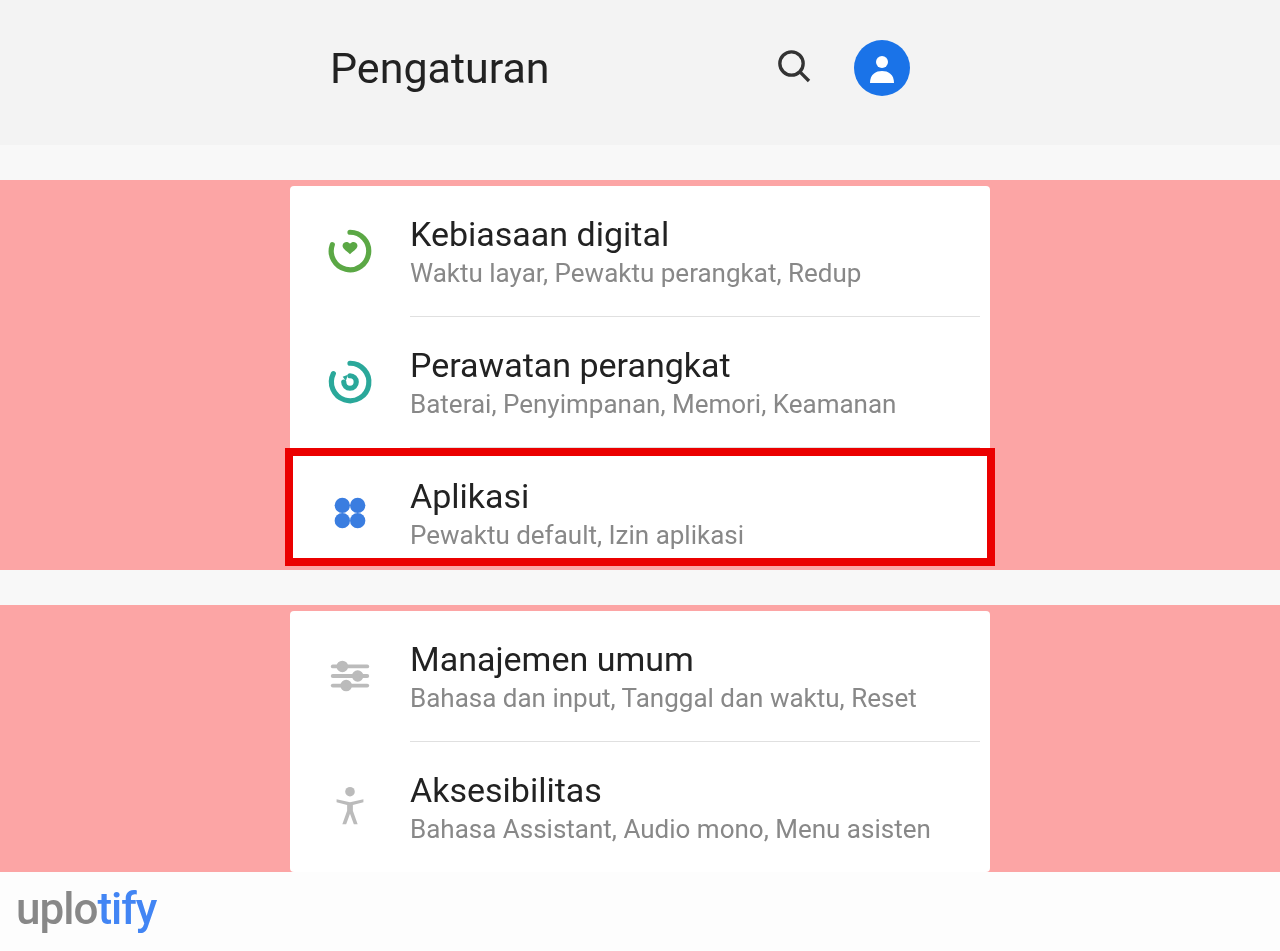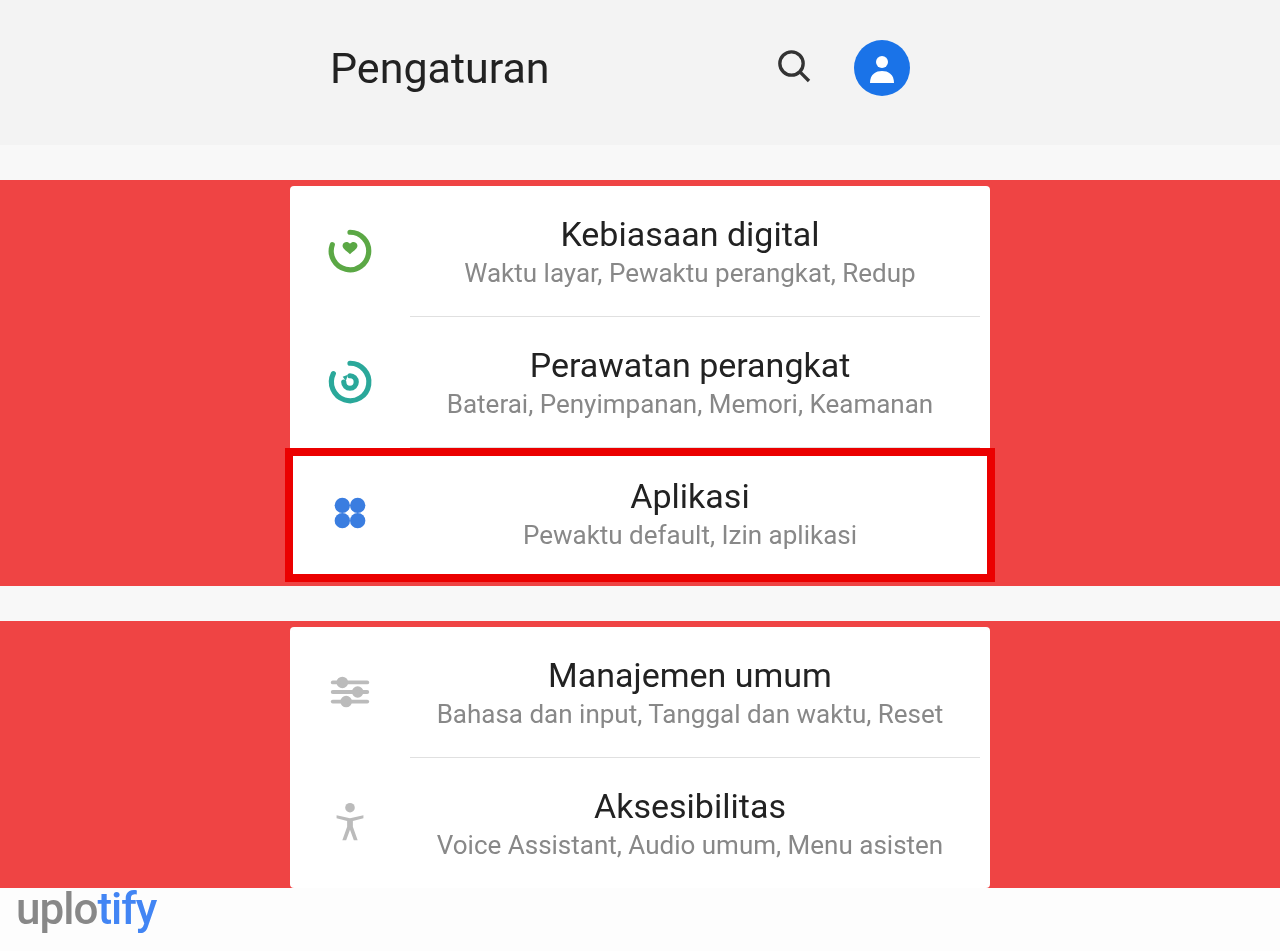--- a/index.html
+++ b/index.html
@@ -39,42 +39,41 @@
     .avatar {
       width: 56px;
       height: 56px;
       border-radius: 50%;
       background: #1a73e8;
       display: flex;
       align-items: center;
       justify-content: center;
     }
     .settings-list {
-      background: #ef4444;
-      text-align: center;
+      background: #fca5a5;
     }
     .section-card {
       background: #fff;
       margin: 6px 290px 4px 290px;
       border-radius: 4px;
     }
     .gap {
       height: 35px;
       background: #f8f8f8;
     }
     .list-item {
       display: flex;
       align-items: center;
       padding: 28px 20px 28px 20px;
       position: relative;
     }
     .list-item.highlighted {
       border: 8px solid #eb0000;
       margin: 0 -5px;
-      padding: 20px 17px 24px 17px;
+      padding: 20px 17px 8px 17px;
     }
     .divider {
       height: 1px;
       background: #e0e0e0;
       margin-left: 120px;
       margin-right: 10px;
     }
     .item-icon {
       width: 80px;
       display: flex;
@@ -210,21 +209,21 @@
 
     <div class="list-item">
       <div class="item-icon">
         <svg width="46" height="46" viewBox="0 0 24 24" fill="#bbb">
           <circle cx="12" cy="4" r="2.5"></circle>
           <path d="M5 8 L12 9.5 L19 8 L19 9.5 L13.5 11 L13.5 14 L16 21 L14 21 L12 15.5 L10 21 L8 21 L10.5 14 L10.5 11 L5 9.5 Z"></path>
         </svg>
       </div>
       <div class="item-text">
         <div class="item-title">Aksesibilitas</div>
-        <div class="item-subtitle">Voice Assistant, Audio umum, Menu asisten</div>
+        <div class="item-subtitle">Bahasa Assistant, Audio mono, Menu asisten</div>
       </div>
     </div>
 
   </div>
 
 </div>
 
 <div class="watermark">
   <span class="part1">uplo</span><span class="part2">tify</span>
 </div>

